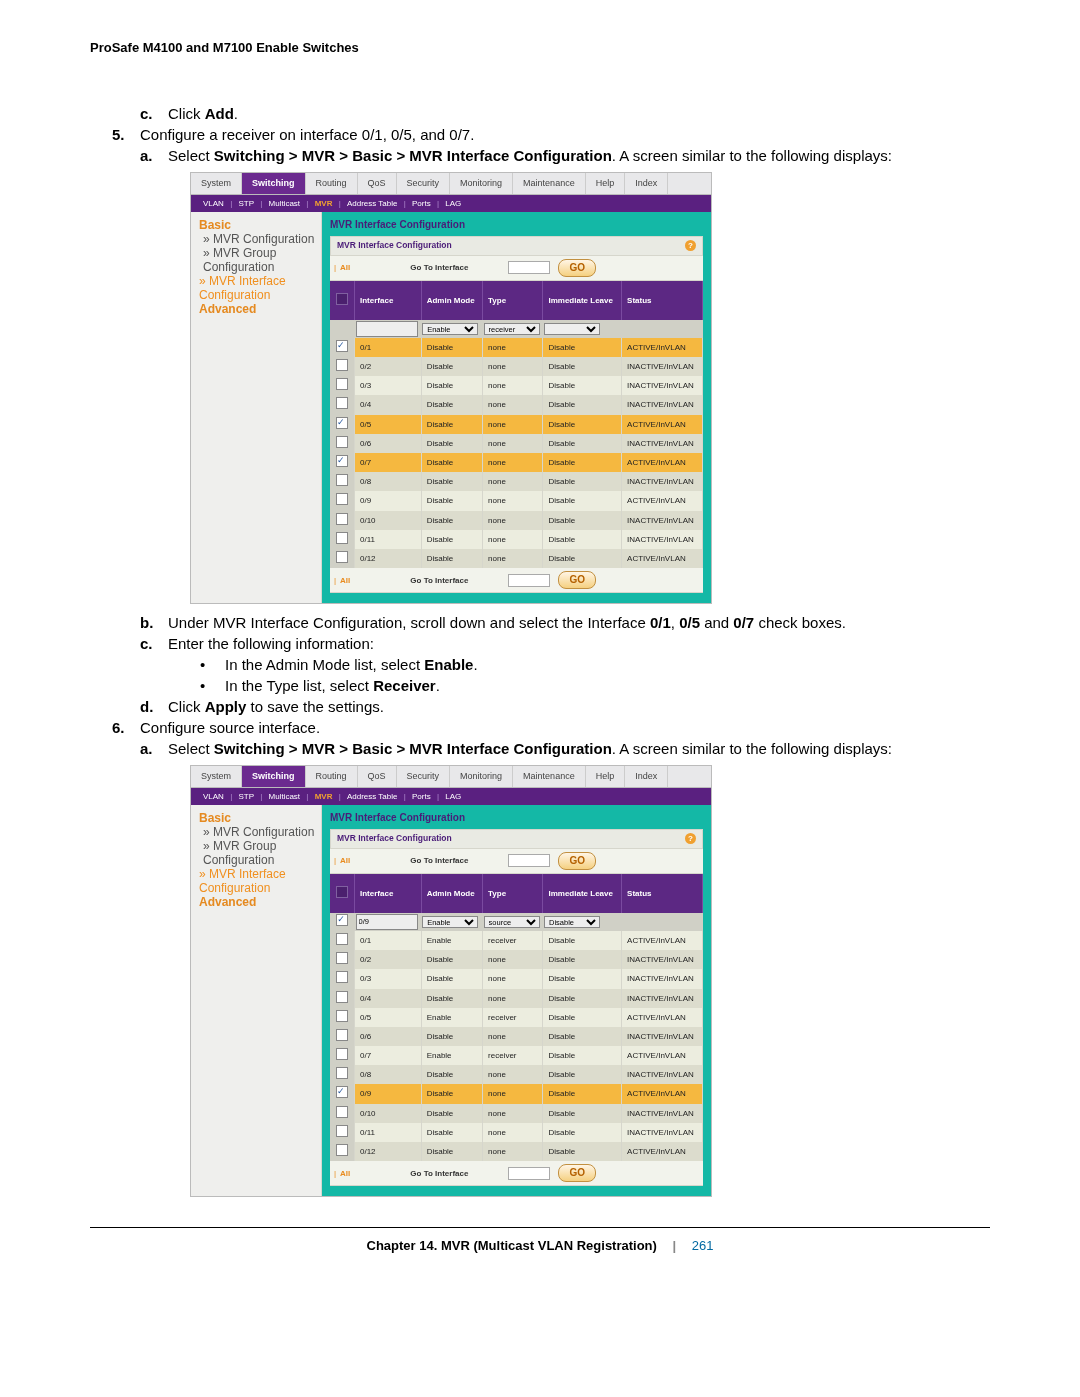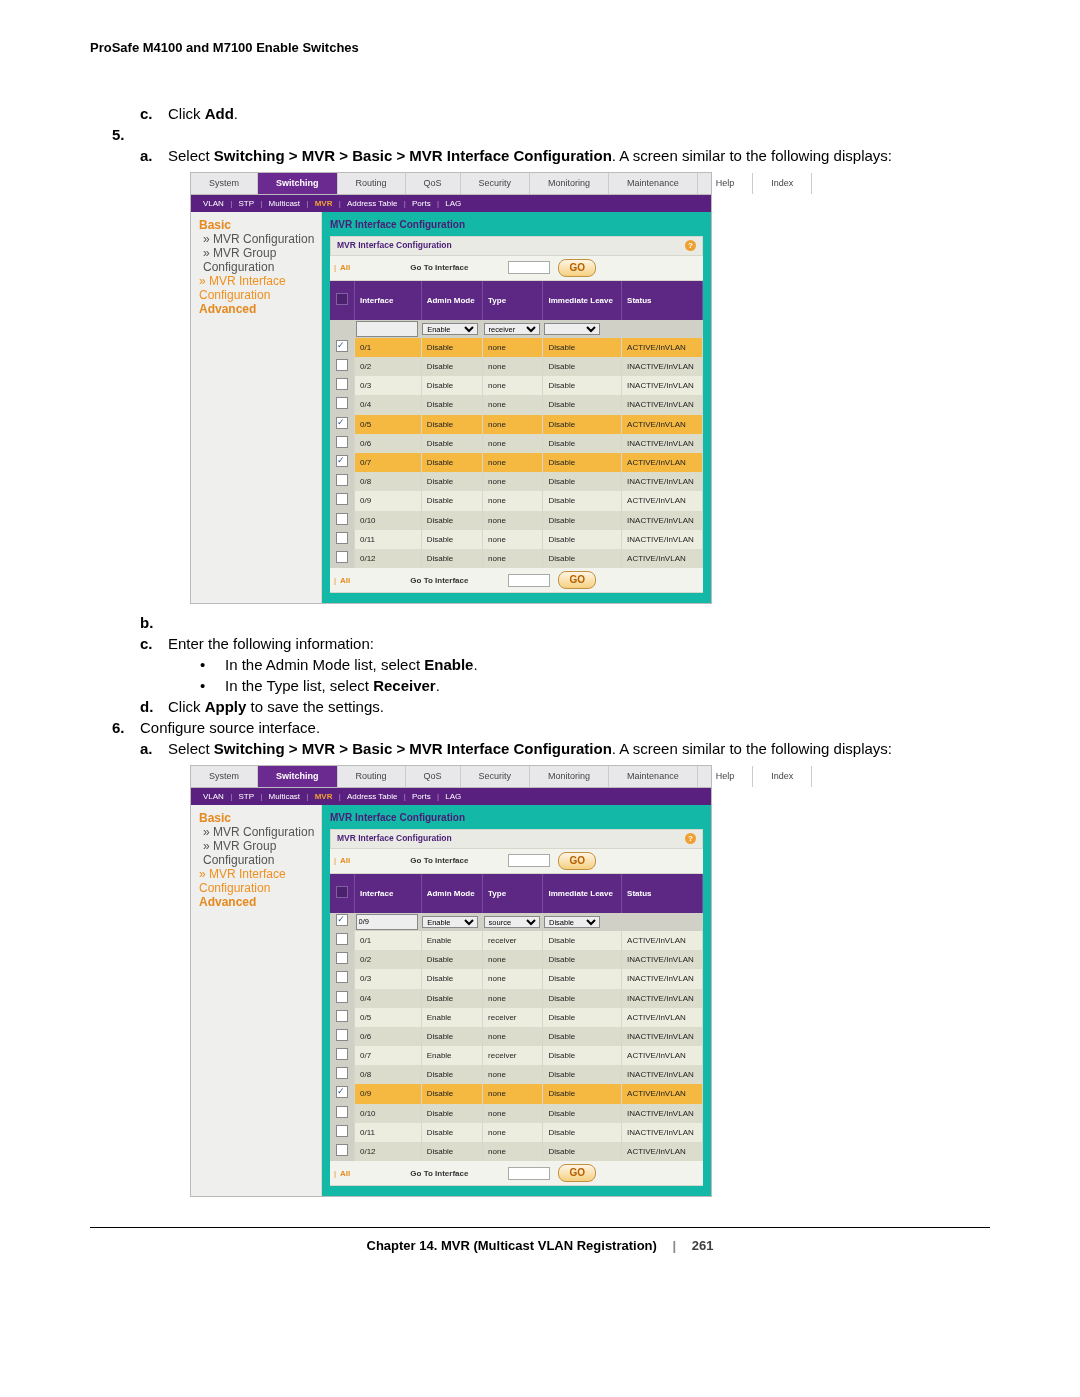--- a/index.html
+++ b/index.html
@@ -50,21 +50,21 @@
   .panel-wrap {
     margin: 6px 0 8px 100px;
     width: 520px;
     border: 1px solid #bbb;
     font-size: 9px;
     font-family: Verdana, Arial, sans-serif;
     color: #222;
   }
   .tabs-top { display: flex; background: #e8e8ea; border-bottom: 1px solid #bbb; }
   .tab {
-    padding: 4px 18px;
+    padding: 4px 10px;
     border-right: 1px solid #ccc;
     color: #444;
     white-space: nowrap;
   }
   .tab.active {
     background: #6b2a8f;
     color: #fff;
     font-weight: bold;
   }
   .subtabs {
@@ -204,38 +204,39 @@
   
   .footer-line {
     border-top: 1.5px solid #000;
     margin-top: 30px;
     padding-top: 10px;
     text-align: center;
     font-size: 13px;
   }
   .footer-line .chap { font-weight: bold; }
   .footer-line .sep { margin: 0 12px; font-weight: bold; color: #888; }
-  .footer-line .pnum { font-weight: bold; color: #404040; }
+  .footer-line .pnum { font-weight: normal; color: #0369a1; }
 </style>
 </head>
 <body>
 
 <div class="header">ProSafe M4100 and M7100 Enable Switches</div>
 
 <div class="instr">
 
   <div class="lvl-letter">
     <div class="letter">c.</div>
     <div>
       <span>Click </span><span class="bold">Add</span><span>.</span>
     </div>
   </div>
 
   <div class="lvl-num">
     <div class="num">5.</div>
+    <div>Configure a receiver on interface 0/1, 0/5, and 0/7.</div>
   </div>
 
   <div class="lvl-letter">
     <div class="letter">a.</div>
     <div>
       <span>Select </span><span class="bold">Switching &gt; MVR &gt; Basic &gt; MVR Interface Configuration</span><span>. A screen similar to the following displays:</span>
     </div>
   </div>
 
   <div class="panel-wrap">
@@ -396,20 +397,23 @@
           <span class="go-label">Go To Interface</span>
           <span class="go-input"></span>
           <span class="go-btn">GO</span>
         </div>
       </div>
     </div>
   </div>
 
   <div class="lvl-letter">
     <div class="letter">b.</div>
+    <div>
+      <span>Under MVR Interface Configuration, scroll down and select the Interface </span><span class="bold">0/1</span><span>, </span><span class="bold">0/5</span><span> and </span><span class="bold">0/7</span><span> check boxes.</span>
+    </div>
   </div>
 
   <div class="lvl-letter">
     <div class="letter">c.</div>
     <div>Enter the following information:</div>
   </div>
 
   <div class="lvl-bullet">
     <div class="bullet">•</div>
     <div>

